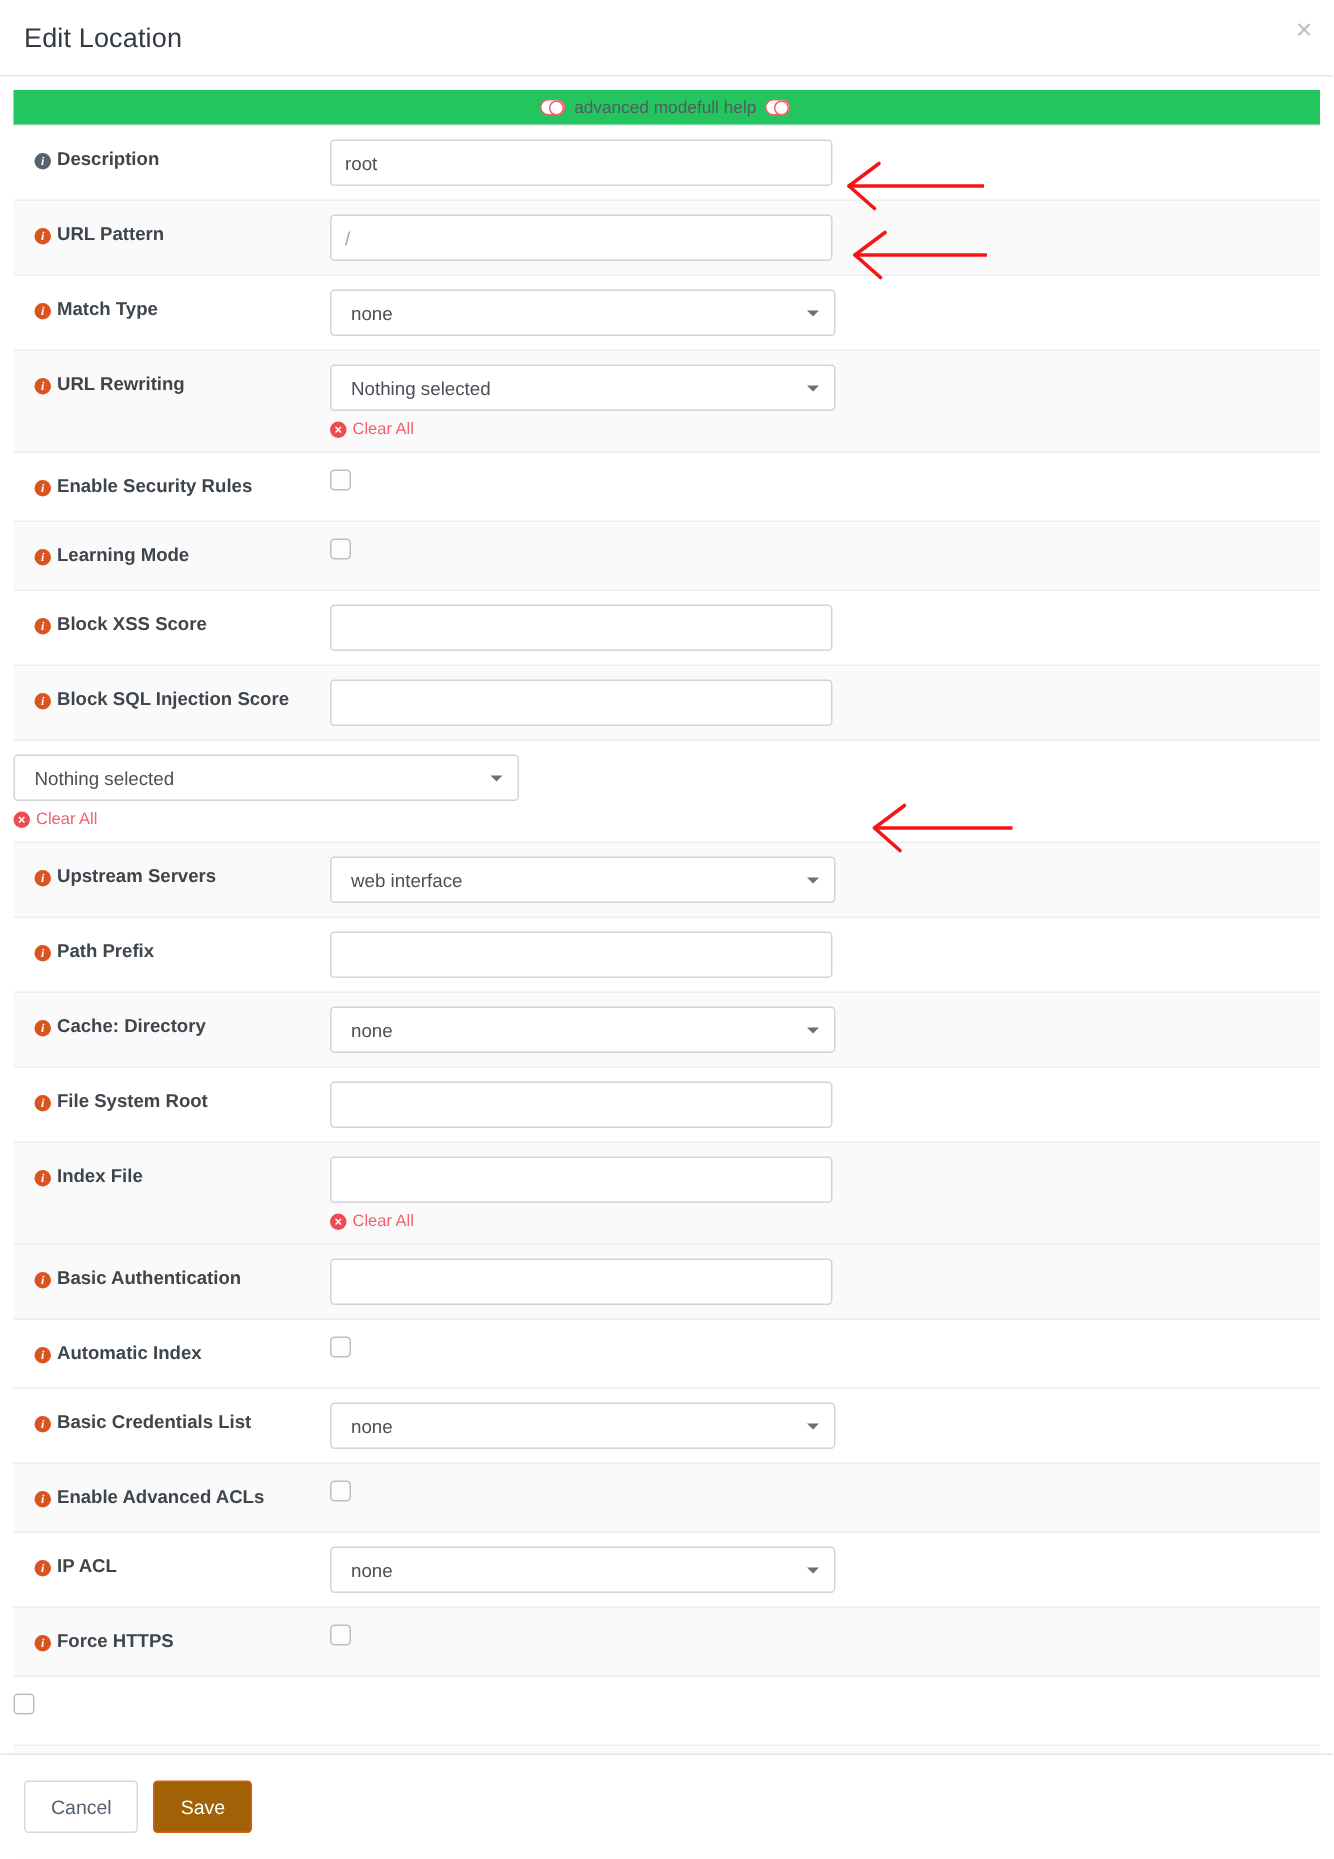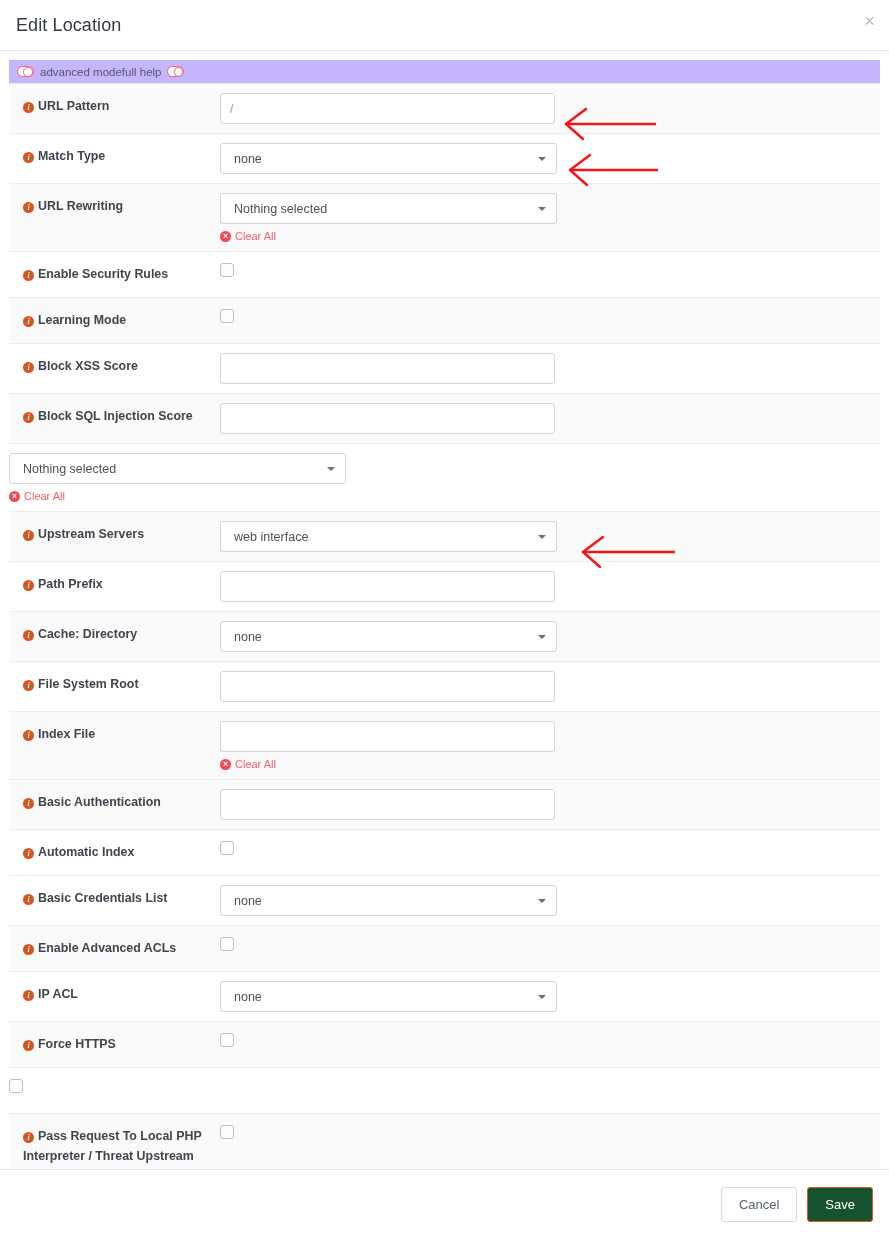--- a/index.html
+++ b/index.html
@@ -47,23 +47,23 @@
     font-family: "Liberation Sans", sans-serif;
   }
 
   
   .modal-body {
     padding: 9px 9px 0 9px;
   }
   .toolbar {
     display: flex;
     align-items: center;
-    justify-content: flex-start;
+    justify-content: center;
     height: 24px;
-    background: #c4b5fd;
+    background: #22c55e;
     border-bottom: 1px solid #e9e9e9;
     padding: 0 10px 0 8px;
   }
   .toolbar-left, .toolbar-right {
     display: flex;
     align-items: center;
     gap: 6px;
   }
   .toolbar-label {
     font-size: 11.5px;
@@ -211,40 +211,39 @@
 
   
   .modal-footer {
     position: absolute;
     left: 0; right: 0;
     bottom: 0;
     height: 70px;
     border-top: 1px solid #e5e5e5;
     display: flex;
     align-items: center;
-    justify-content: flex-end;
     gap: 10px;
     padding: 0 16px;
     background: #ffffff;
   }
   .btn {
     font-size: 13px;
     border-radius: 3px;
     padding: 9px 17px;
     cursor: pointer;
     font-family: "Liberation Sans", sans-serif;
     line-height: 1.2;
   }
   .btn-cancel {
     background: #ffffff;
     border: 1px solid #d8d8d8;
     color: #55616e;
   }
   .btn-save {
-    background: #14532d;
+    background: #a16207;
     border: 1px solid #dd5b17;
     color: #ffffff;
   }
 
   
   .arrow-layer {
     position: absolute;
     left: 0; top: 0;
     width: 889px; height: 1239px;
     pointer-events: none;
@@ -267,20 +266,26 @@
         <span class="toggle"></span>
         <span class="toolbar-label">advanced mode</span>
       </div>
       <div class="toolbar-right">
         <span class="toolbar-label">full help</span>
         <span class="toggle"></span>
       </div>
     </div>
 
     <div id="form-rows">
+        <div class="form-row">
+          <div class="row-label"><span class="info-icon muted">i</span><span>Description</span></div>
+          <div class="row-field">
+            <input type="text" class="txt-input" placeholder="" value="root" style="">
+          </div>
+        </div>
         <div class="form-row striped">
           <div class="row-label"><span class="info-icon">i</span><span>URL Pattern</span></div>
           <div class="row-field">
             <input type="text" class="txt-input" placeholder="/" style="">
           </div>
         </div>
         <div class="form-row">
           <div class="row-label"><span class="info-icon">i</span><span>Match Type</span></div>
           <div class="row-field">
             <div class="select-box">

